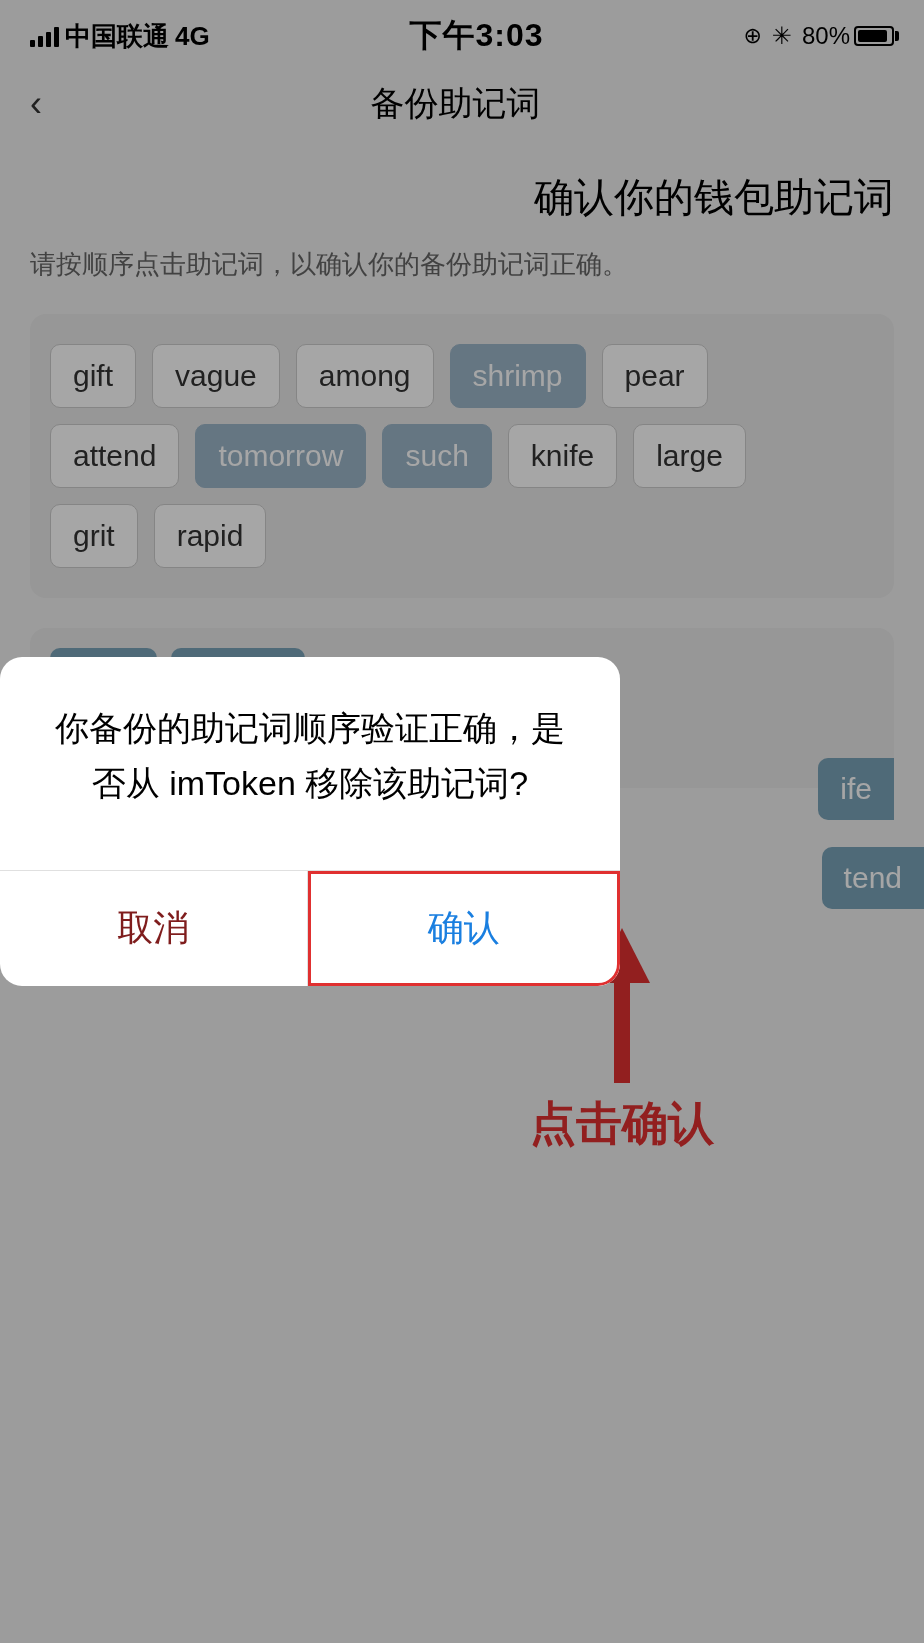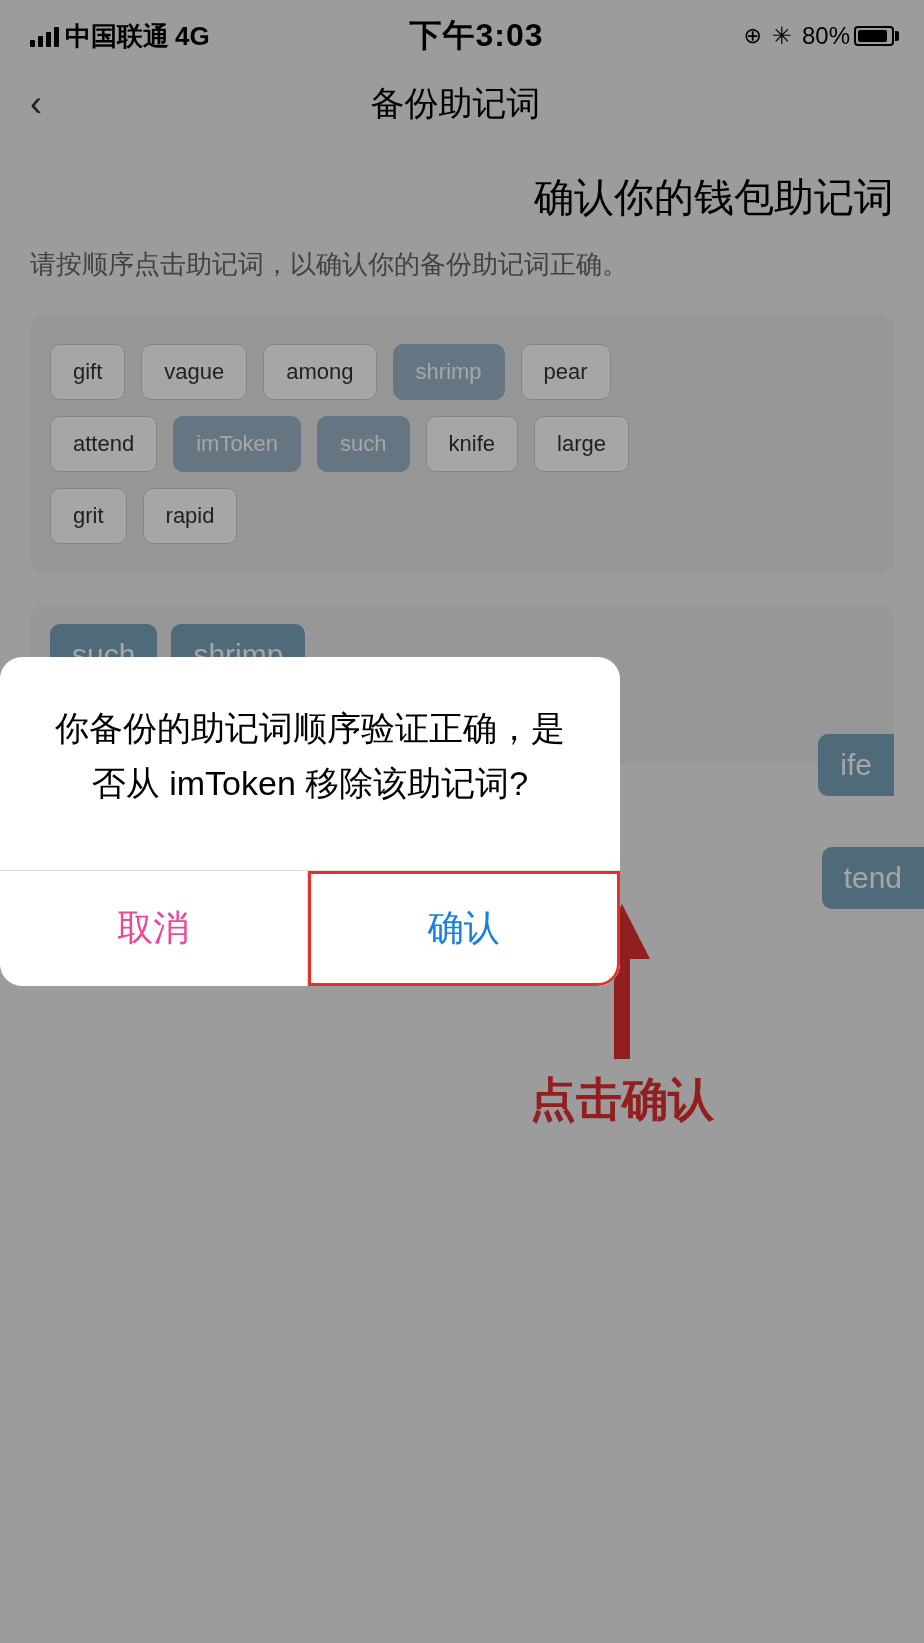--- a/index.html
+++ b/index.html
@@ -147,21 +147,21 @@
       margin-bottom: 16px;
     }
     .word-row:last-child {
       margin-bottom: 0;
     }
     .word-chip {
       background: #fff;
       border: 1.5px solid #ccc;
       border-radius: 10px;
       padding: 14px 22px;
-      font-size: 22px;
+      font-size: 30px;
       color: #333;
       cursor: pointer;
     }
     .word-chip.selected {
       background: #9bb5c8;
       border-color: #9bb5c8;
       color: #fff;
     }
 
     
@@ -243,21 +243,21 @@
     .dialog-btn {
       flex: 1;
       padding: 30px 0;
       font-size: 36px;
       text-align: center;
       cursor: pointer;
       border: none;
       background: transparent;
     }
     .dialog-btn.cancel {
-      color: #ec4899;
+      color: #7f1d1d;
       border-right: 1px solid #e0e0e0;
     }
     .dialog-btn.ok {
       color: #1a7fe0;
       font-weight: 500;
       border: 3px solid #e03030;
       border-radius: 0 0 22px 0;
     }
   </style>
 </head>
@@ -299,21 +299,21 @@
   <div class="word-pool">
     <div class="word-row">
       <div class="word-chip">gift</div>
       <div class="word-chip">vague</div>
       <div class="word-chip">among</div>
       <div class="word-chip selected">shrimp</div>
       <div class="word-chip">pear</div>
     </div>
     <div class="word-row">
       <div class="word-chip">attend</div>
-      <div class="word-chip selected">imToken</div>
+      <div class="word-chip selected">tomorrow</div>
       <div class="word-chip selected">such</div>
       <div class="word-chip">knife</div>
       <div class="word-chip">large</div>
     </div>
     <div class="word-row">
       <div class="word-chip">grit</div>
       <div class="word-chip">rapid</div>
     </div>
   </div>
 

